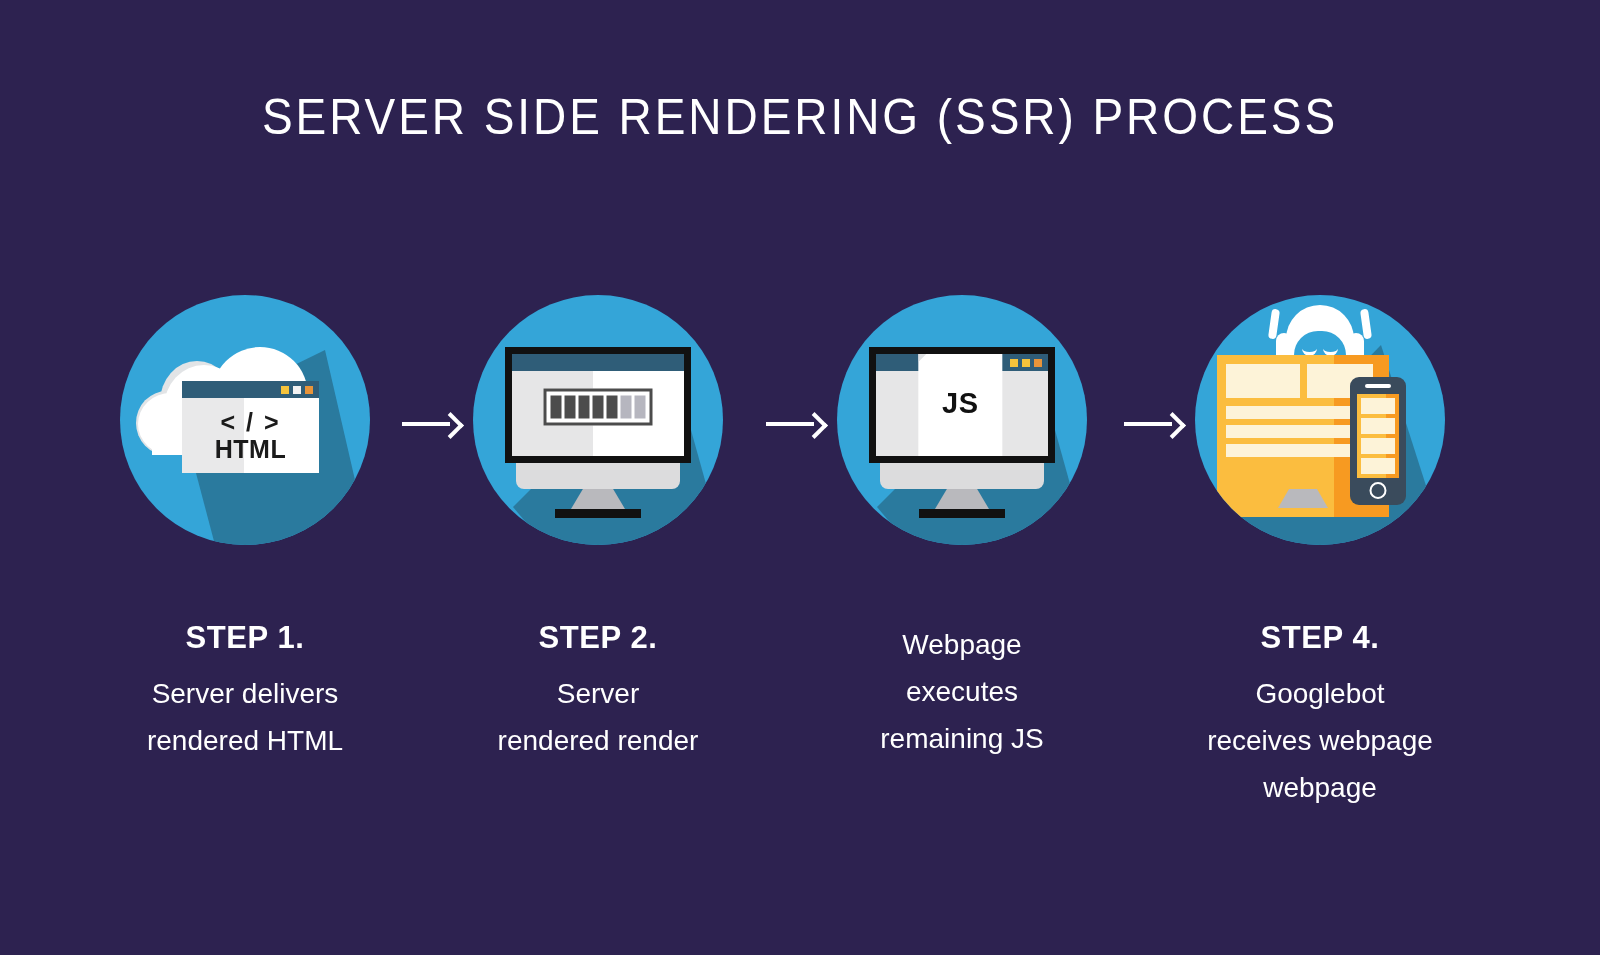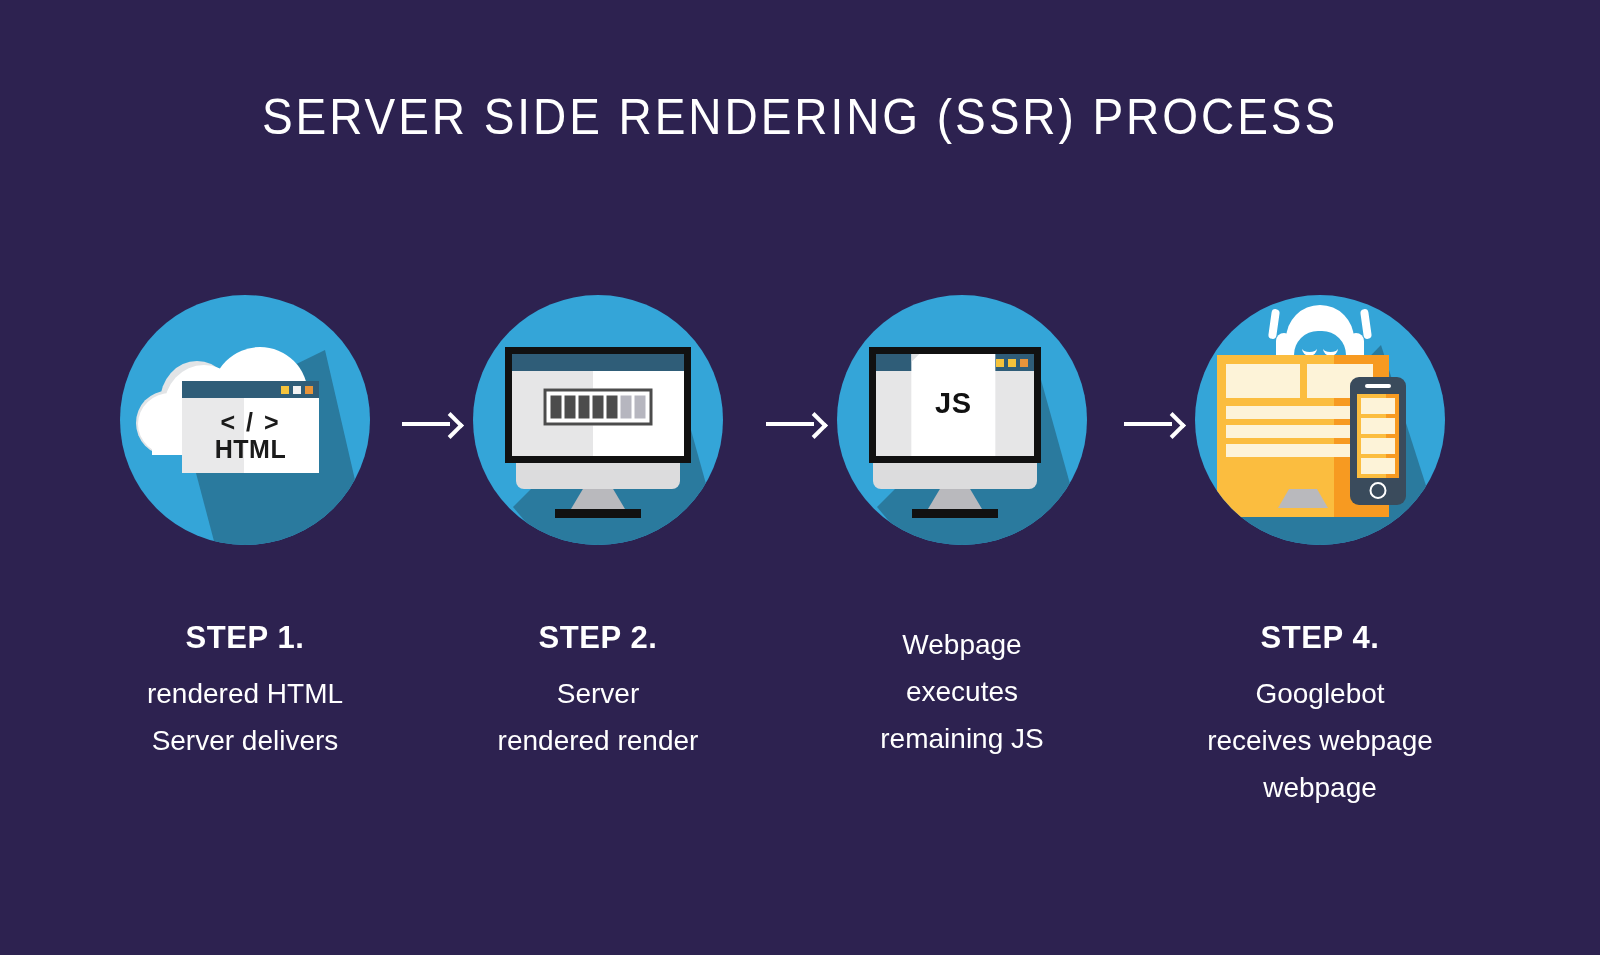--- a/index.html
+++ b/index.html
@@ -447,22 +447,22 @@
                   <div class="html">HTML</div>
                 </div>
               </div>
             </div>
           </div>
         </div>
       </div>
       <div class="caption">
         <div class="step-head">STEP 1.</div>
         <div class="step-desc">
+          <div>Server delivers</div>
           <div>rendered HTML</div>
-          <div>Server delivers</div>
         </div>
       </div>
     </div>
 
     <div class="step step-2">
       <div class="circle-wrap">
         <div class="circle">
           <svg width="250" height="250" viewBox="0 0 250 250" style="position:absolute;left:0;top:0;">
             <path d="M40 212 L196 56 L250 250 L72 250 Z" fill="#2a7a9e"></path>
           </svg>
@@ -499,21 +499,21 @@
       </div>
     </div>
 
     <div class="step step-3">
       <div class="circle-wrap">
         <div class="circle">
           <svg width="250" height="250" viewBox="0 0 250 250" style="position:absolute;left:0;top:0;">
             <path d="M40 212 L196 56 L250 250 L72 250 Z" fill="#2a7a9e"></path>
           </svg>
           <div class="art">
-            <div class="monitor" style="left:32px; top:52px; width:172px;">
+            <div class="monitor" style="left:32px; top:52px; width:186px;">
               <div class="mon-screen" style="height:116px;">
                 <div class="mon-inner">
                   <div class="titlebar">
                     <div class="dots3">
                       <span style="background:#f5c33b"></span>
                       <span style="background:#f5c33b"></span>
                       <span style="background:#e8943a"></span>
                     </div>
                   </div>
                   <div class="halfgray" style="width:100%; background:#e6e6e7;"></div>

